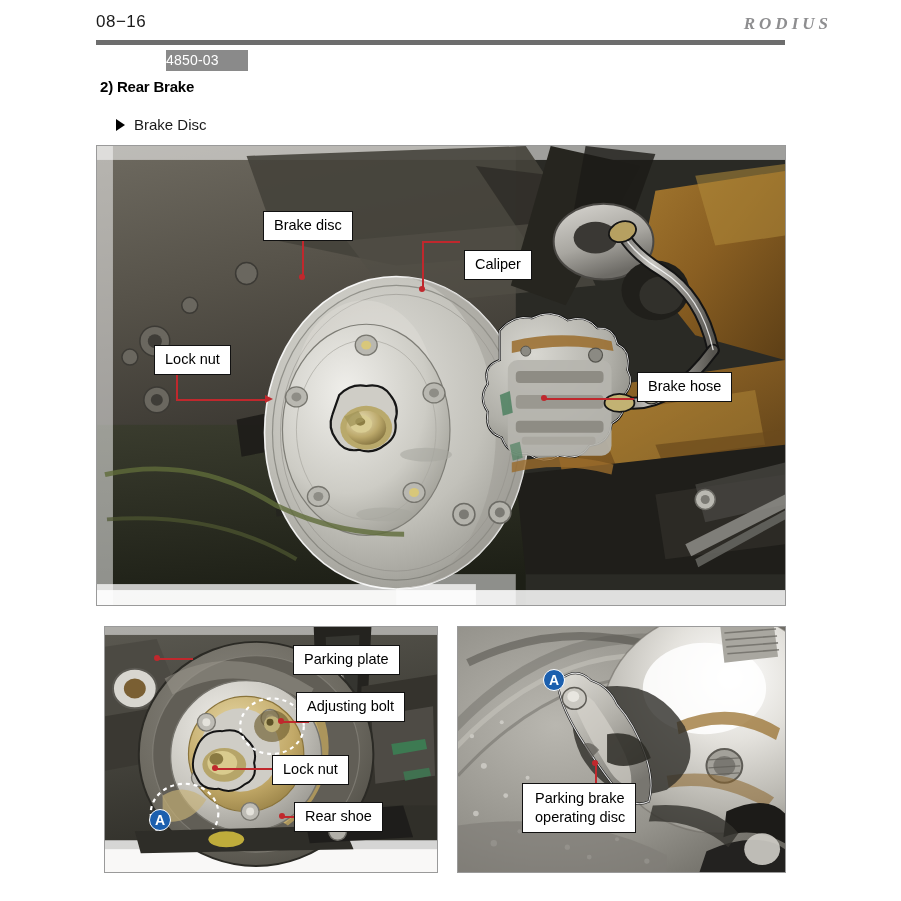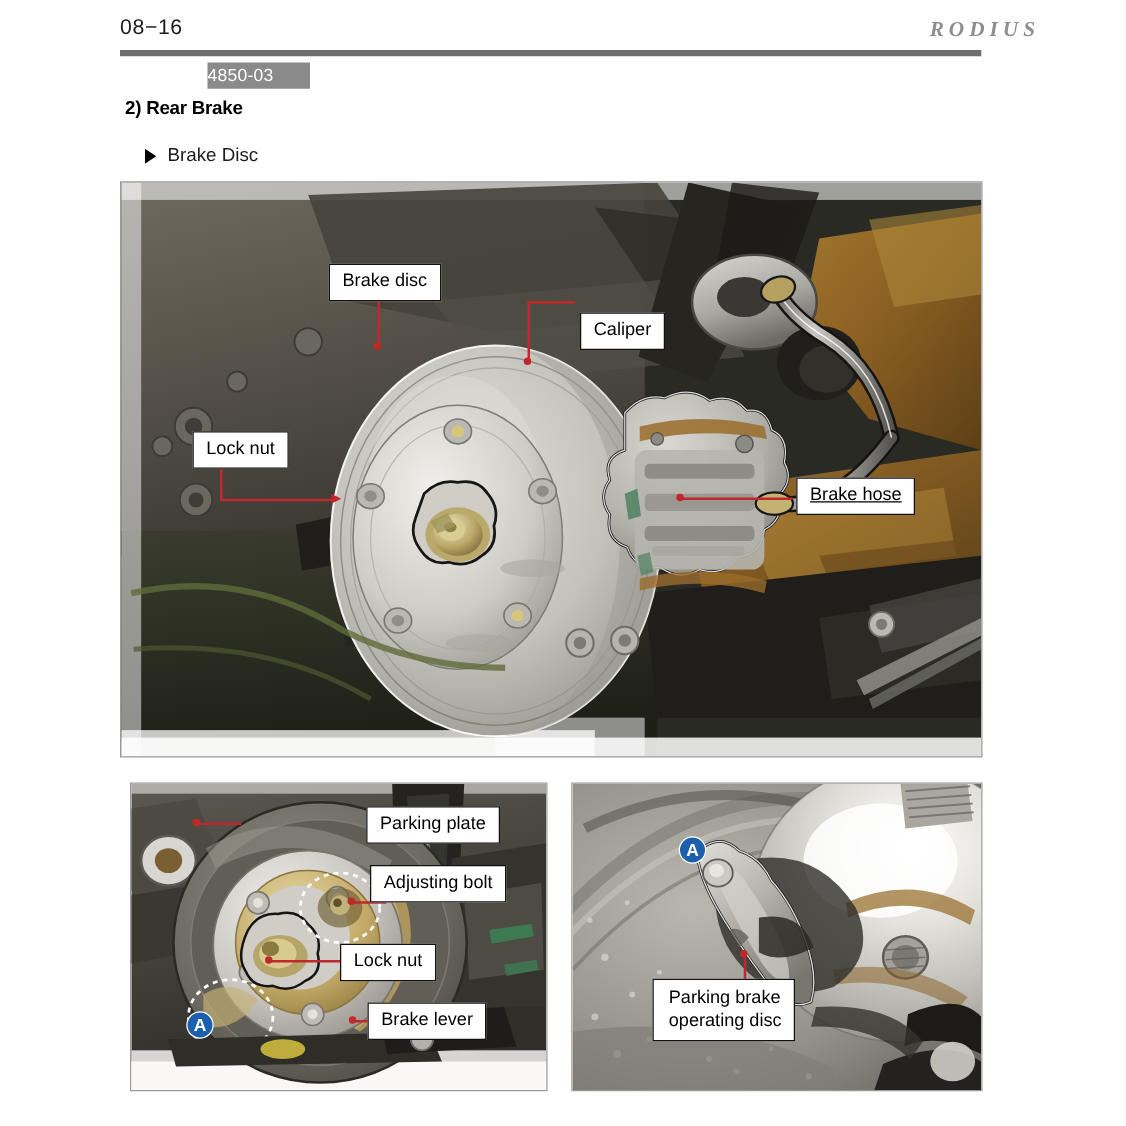--- a/index.html
+++ b/index.html
@@ -366,21 +366,21 @@
   <div class="lead-h" style="left:79px; top:253px; width:92px;"></div>
   <div class="lead-arrow" style="left:168px; top:249px;"></div>
 
   <div class="lead-h" style="left:447px; top:252px; width:90px;"></div>
   <div class="lead-dot" style="left:444px; top:249px;"></div>
 </div>
 
 <div class="callout" style="left:263px; top:211px;">Brake disc</div>
 <div class="callout" style="left:464px; top:233px;margin-top:17px;">Caliper</div>
 <div class="callout" style="left:154px; top:345px;">Lock nut</div>
-<div class="callout" style="left:637px; top:382px;text-decoration:underline;">Brake hose</div>
+<div class="callout" style="left:637px; top:372px;">Brake hose</div>
 
 <div class="figure" id="fig-bottom-left">
   <svg viewBox="0 0 334 247" preserveAspectRatio="none">
     <defs>
       <radialGradient id="blDrum" cx="0.42" cy="0.35" r="0.8">
         <stop offset="0" stop-color="#8d8a82"></stop>
         <stop offset="0.6" stop-color="#6c6960"></stop>
         <stop offset="1" stop-color="#45433c"></stop>
       </radialGradient>
       <radialGradient id="blHub" cx="0.35" cy="0.3" r="0.85">
@@ -485,21 +485,21 @@
 
   <div class="lead-h" style="left:177px; top:189px; width:30px;"></div>
   <div class="lead-dot" style="left:174px; top:186px;"></div>
 
   <div class="marker-a" style="left:44px; top:182px;">A</div>
 </div>
 
 <div class="callout" style="left:293px; top:645px;">Parking plate</div>
 <div class="callout" style="left:296px; top:692px;">Adjusting bolt</div>
 <div class="callout" style="left:272px; top:755px;">Lock nut</div>
-<div class="callout" style="left:294px; top:802px;">Brake lever</div>
+<div class="callout" style="left:294px; top:802px;">Rear shoe</div>
 
 <div class="figure" id="fig-bottom-right">
   <svg viewBox="0 0 329 247" preserveAspectRatio="none">
     <defs>
       <radialGradient id="brDrum" cx="0.3" cy="0.4" r="0.9">
         <stop offset="0" stop-color="#b9b7b0"></stop>
         <stop offset="0.55" stop-color="#95938c"></stop>
         <stop offset="1" stop-color="#63615a"></stop>
       </radialGradient>
       <radialGradient id="brHub" cx="0.55" cy="0.3" r="0.8">

